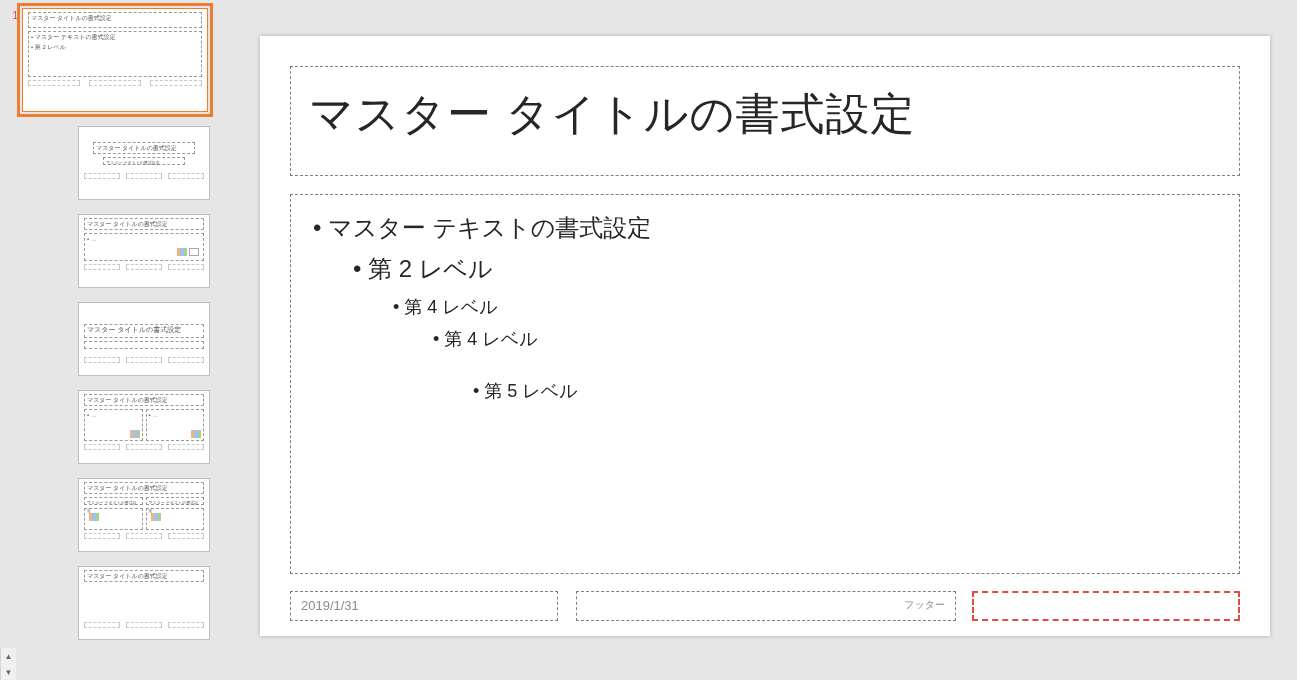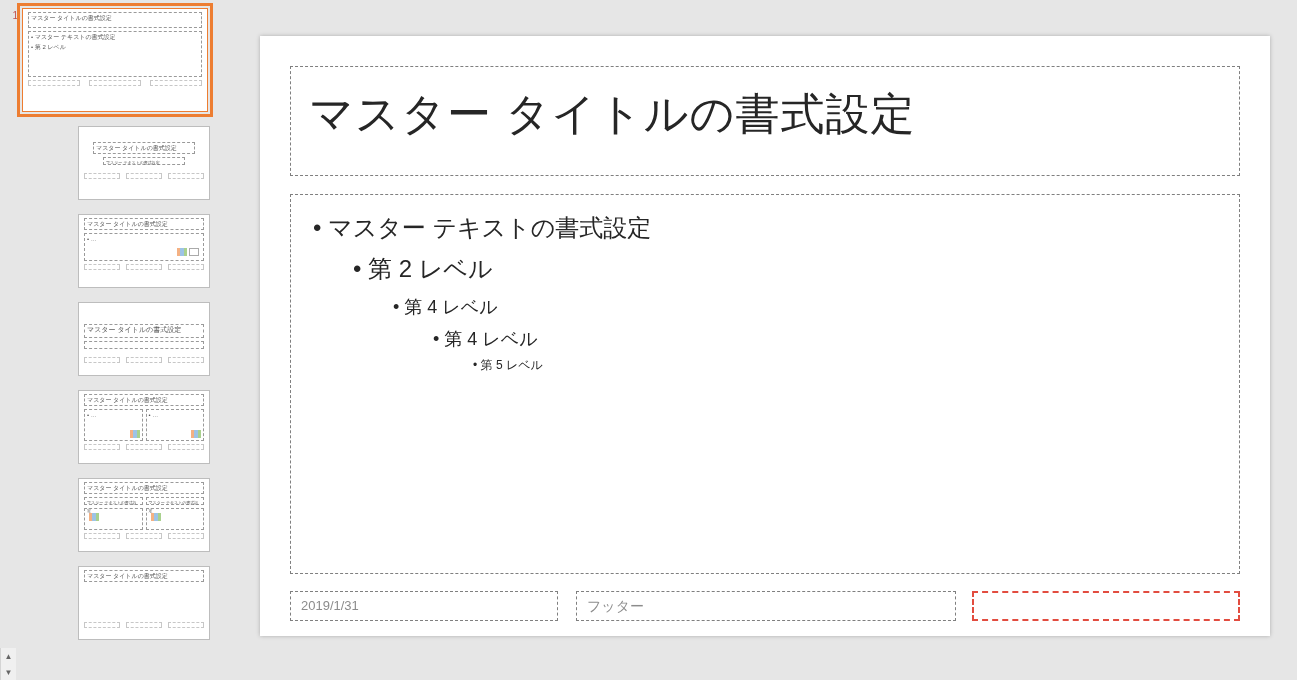--- a/index.html
+++ b/index.html
@@ -61,25 +61,25 @@
   .ph-title .txt {
     font-size:44px; font-weight:300; color:#262626; letter-spacing:1px;
     font-family:"Yu Gothic Light","Yu Gothic UI","Meiryo",sans-serif;
   }
   .ph-body  { left:30px; top:158px; right:30px; height:380px; padding:14px 22px; }
   .ph-body .lvl { font-weight:300; color:#262626; font-family:"Yu Gothic","Meiryo",sans-serif; }
   .lvl1 { font-size:24px; margin-left:0;   line-height:1.6; }
   .lvl2 { font-size:24px; margin-left:40px; line-height:1.8; }
   .lvl3 { font-size:18px; margin-left:80px; line-height:1.8; }
   .lvl4 { font-size:18px; margin-left:120px; line-height:1.8; }
-  .lvl5 { font-size:12px; margin-left:160px; line-height:1.8; }
+  .lvl5 { font-size:18px; margin-left:160px; line-height:1.8;margin-top:20px; }
   .bullet::before { content:"• "; }
 
   .ph-date   { left:30px;  bottom:15px; width:268px; height:30px; padding:6px 10px; font-size:13px; color:#8c8c8c; }
-  .ph-footer { left:316px; bottom:15px; width:380px; height:30px; padding:6px 10px; font-size:14px; color:#8c8c8c; text-align:left; }
+  .ph-footer { left:316px; bottom:15px; width:380px; height:30px; padding:6px 10px; font-size:10px; color:#8c8c8c; text-align:right; }
   .ph-num    { right:30px; bottom:15px; width:268px; height:30px; border:2px dashed #e24c3f; }
 
 </style>
 </head>
 <body>
 
 <div class="thumbs-panel">
   <div class="thumbs-scroll">
 
     <div class="thumb-row">

